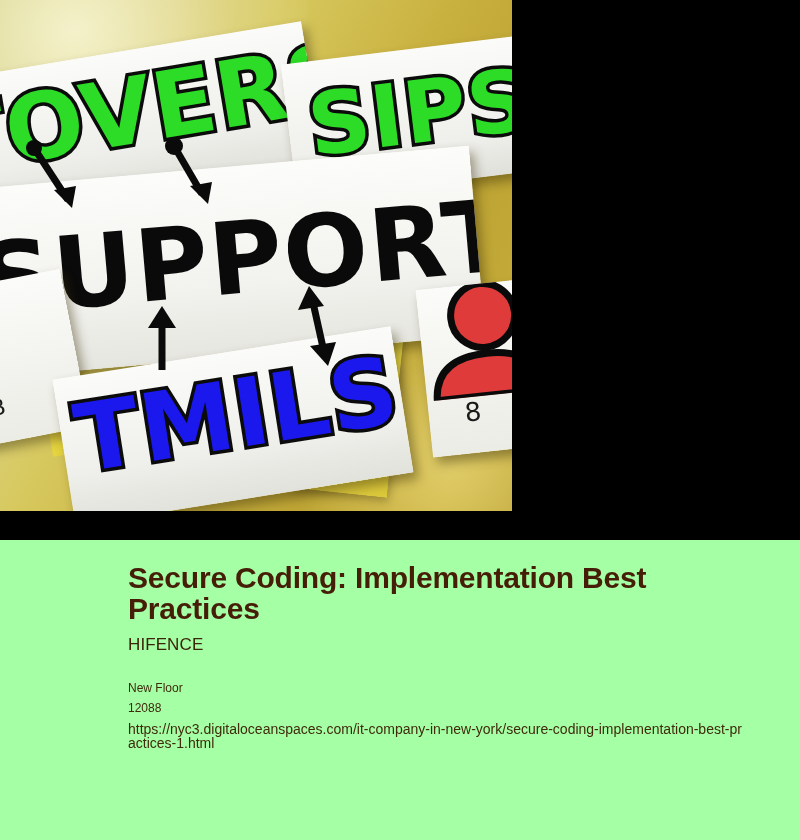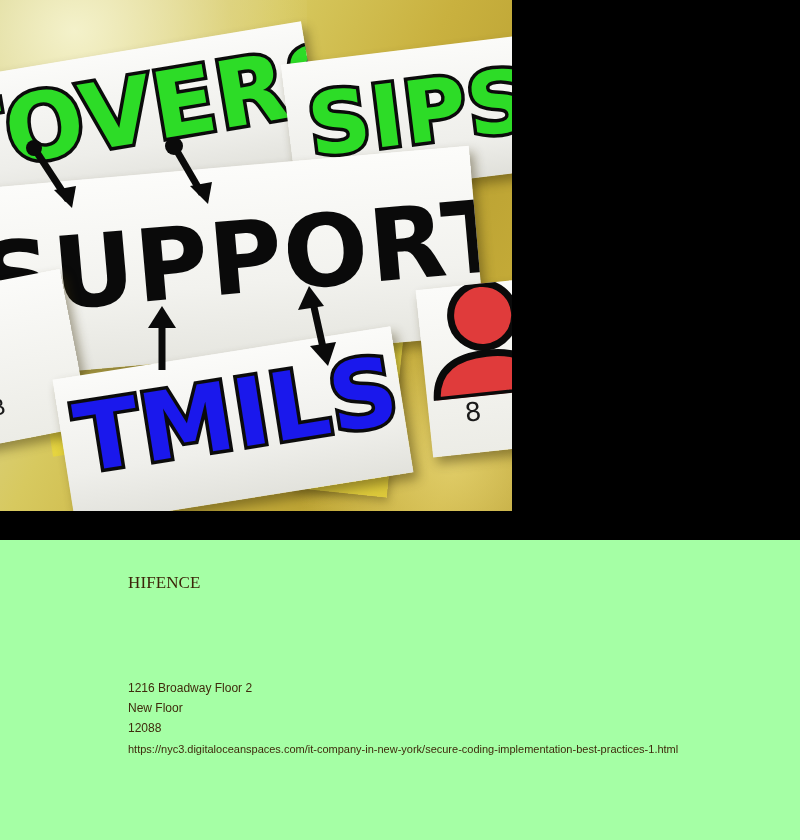--- a/index.html
+++ b/index.html
@@ -231,21 +231,21 @@
     margin: 0;
     font-family: "Liberation Sans", sans-serif;
     font-size: 30px;
     font-weight: bold;
     line-height: 31px;
     color: #461e08;
     letter-spacing: -0.2px;
   }
   #company-name {
     margin: 11px 0 0 0;
-    font-family: Liberation Serif, serif;
+    font-family: Liberation Sans, sans-serif;
     font-size: 17px;
     font-weight: normal;
     line-height: 20px;
     color: #3c2409;
     letter-spacing: 0.1px;
   }
   #contact-block {
     position: absolute;
     left: 128px;
     top: 138px;
@@ -253,21 +253,21 @@
   }
   #contact-block .contact-line {
     font-family: "Liberation Sans", sans-serif;
     font-size: 12px;
     line-height: 20px;
     color: #3f2a0c;
   }
   #site-url {
     margin-top: 4px;
     font-family: "Liberation Sans", sans-serif;
-    font-size: 11px;
+    font-size: 14px;
     line-height: 14px;
     color: #3f2a0c;
     word-break: break-all;
   }
 </style>
 </head>
 <body>
 
 <div id="page">
 
@@ -327,25 +327,25 @@
     <svg class="arrow" style="left:290px; top:282px; width:60px; height:90px;" viewBox="0 0 60 90">
       <path d="M 22 16 L 34 70" stroke="#0a0a0a" stroke-width="7" fill="none"></path>
       <path d="M 19 4 L 34 24 L 8 28 Z" fill="#0a0a0a"></path>
       <path d="M 38 84 L 20 64 L 46 60 Z" fill="#0a0a0a"></path>
     </svg>
   </div>
 
   <div id="content-panel">
 
     <div id="title-block">
+      <h1 id="page-title">Secure Coding: Implementation Best Practices</h1>
       <div id="company-name">HIFENCE</div>
     </div>
 
     <div id="contact-block">
-      <div class="contact-line">1216 Broadway Floor 2</div>
       <div class="contact-line">New Floor</div>
       <div class="contact-line">12088</div>
       <div id="site-url">https://nyc3.digitaloceanspaces.com/it-company-in-new-york/secure-coding-implementation-best-practices-1.html</div>
     </div>
 
   </div>
 
 </div>
 
 </body></html>

